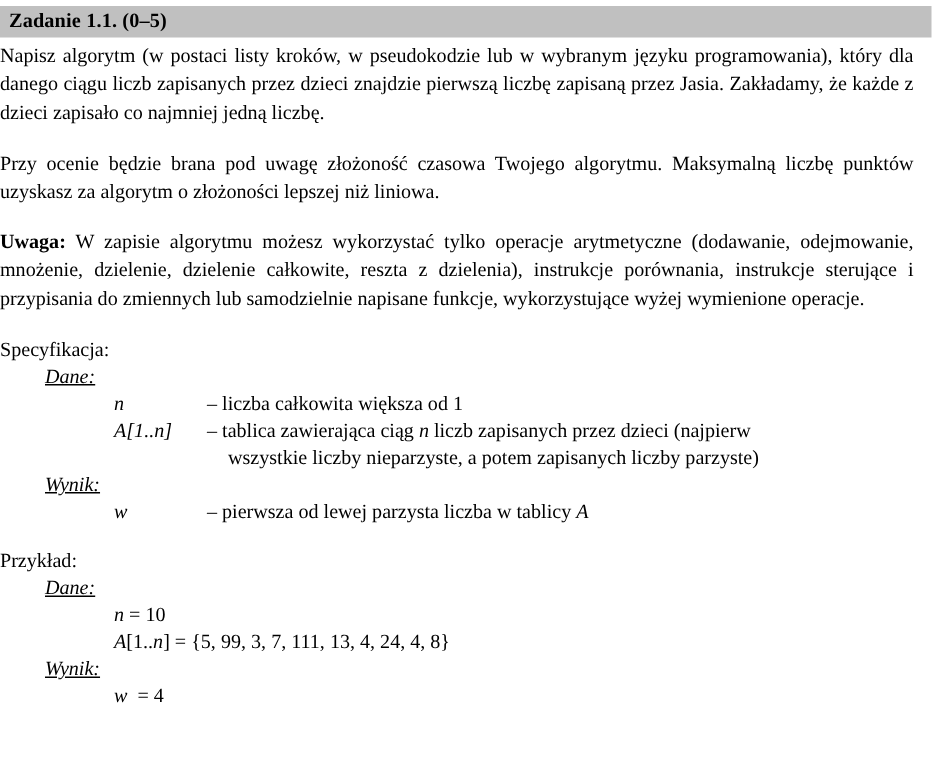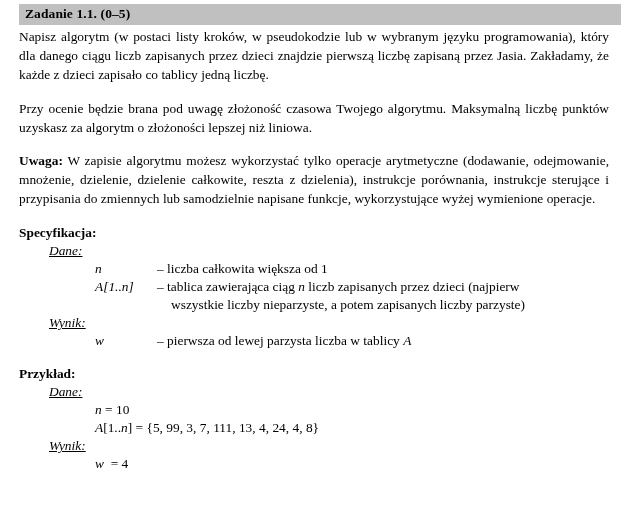--- a/index.html
+++ b/index.html
@@ -12,21 +12,21 @@
     height: 509px;
     font-family: "Liberation Serif", "DejaVu Serif", serif;
     color: #000000;
     overflow: hidden;
   }
   .page {
     position: relative;
     width: 627px;
     height: 453px;
     box-sizing: border-box;
-    padding: 4px 16px 0 19px;
+    padding: 4px 16px 0 0;
   }
 
   
   .task-header {
     background: #c0c0c0;
     font-weight: bold;
     font-size: 13.5px;
     line-height: 18px;
     padding: 1px 0 2px 6px;
     margin: 0 -10px 0 0;
@@ -44,21 +44,21 @@
   .para.gap {
     margin-top: 14px;
   }
   .lbl-bold {
     font-weight: bold;
   }
 
   
   .section-title {
     font-size: 13.4px;
-    font-weight: bold;
+    font-weight: normal;
     line-height: 19px;
     margin: 14px 0 0 0;
   }
 
   
   .sub-title {
     font-style: italic;
     font-size: 13.4px;
     line-height: 18px;
     margin-left: 30px;
@@ -91,21 +91,21 @@
   }
   .it { font-style: italic; }
 </style>
 </head>
 <body>
 
 <div class="page">
 
   <div class="task-header">Zadanie 1.1. (0–5)</div>
 
-  <p class="para">Napisz algorytm (w postaci listy kroków, w pseudokodzie lub w wybranym języku programowania), który dla danego ciągu liczb zapisanych przez dzieci znajdzie pierwszą liczbę zapisaną przez Jasia. Zakładamy, że każde z dzieci zapisało co tablicy jedną liczbę.</p>
+  <p class="para">Napisz algorytm (w postaci listy kroków, w pseudokodzie lub w wybranym języku programowania), który dla danego ciągu liczb zapisanych przez dzieci znajdzie pierwszą liczbę zapisaną przez Jasia. Zakładamy, że każde z dzieci zapisało co najmniej jedną liczbę.</p>
 
   <p class="para gap">Przy ocenie będzie brana pod uwagę złożoność czasowa Twojego algorytmu. Maksymalną liczbę punktów uzyskasz za algorytm o złożoności lepszej niż liniowa.</p>
 
   <p class="para gap"><span class="lbl-bold">Uwaga:</span> <span>W zapisie algorytmu możesz wykorzystać tylko operacje arytmetyczne (dodawanie, odejmowanie, mnożenie, dzielenie, dzielenie całkowite, reszta z dzielenia), instrukcje porównania, instrukcje sterujące i przypisania do zmiennych lub samodzielnie napisane funkcje, wykorzystujące wyżej wymienione operacje.</span></p>
 
   <div class="section-title">Specyfikacja:</div>
 
   <div class="sub-title">Dane:</div>
 
   <div class="spec-row">

